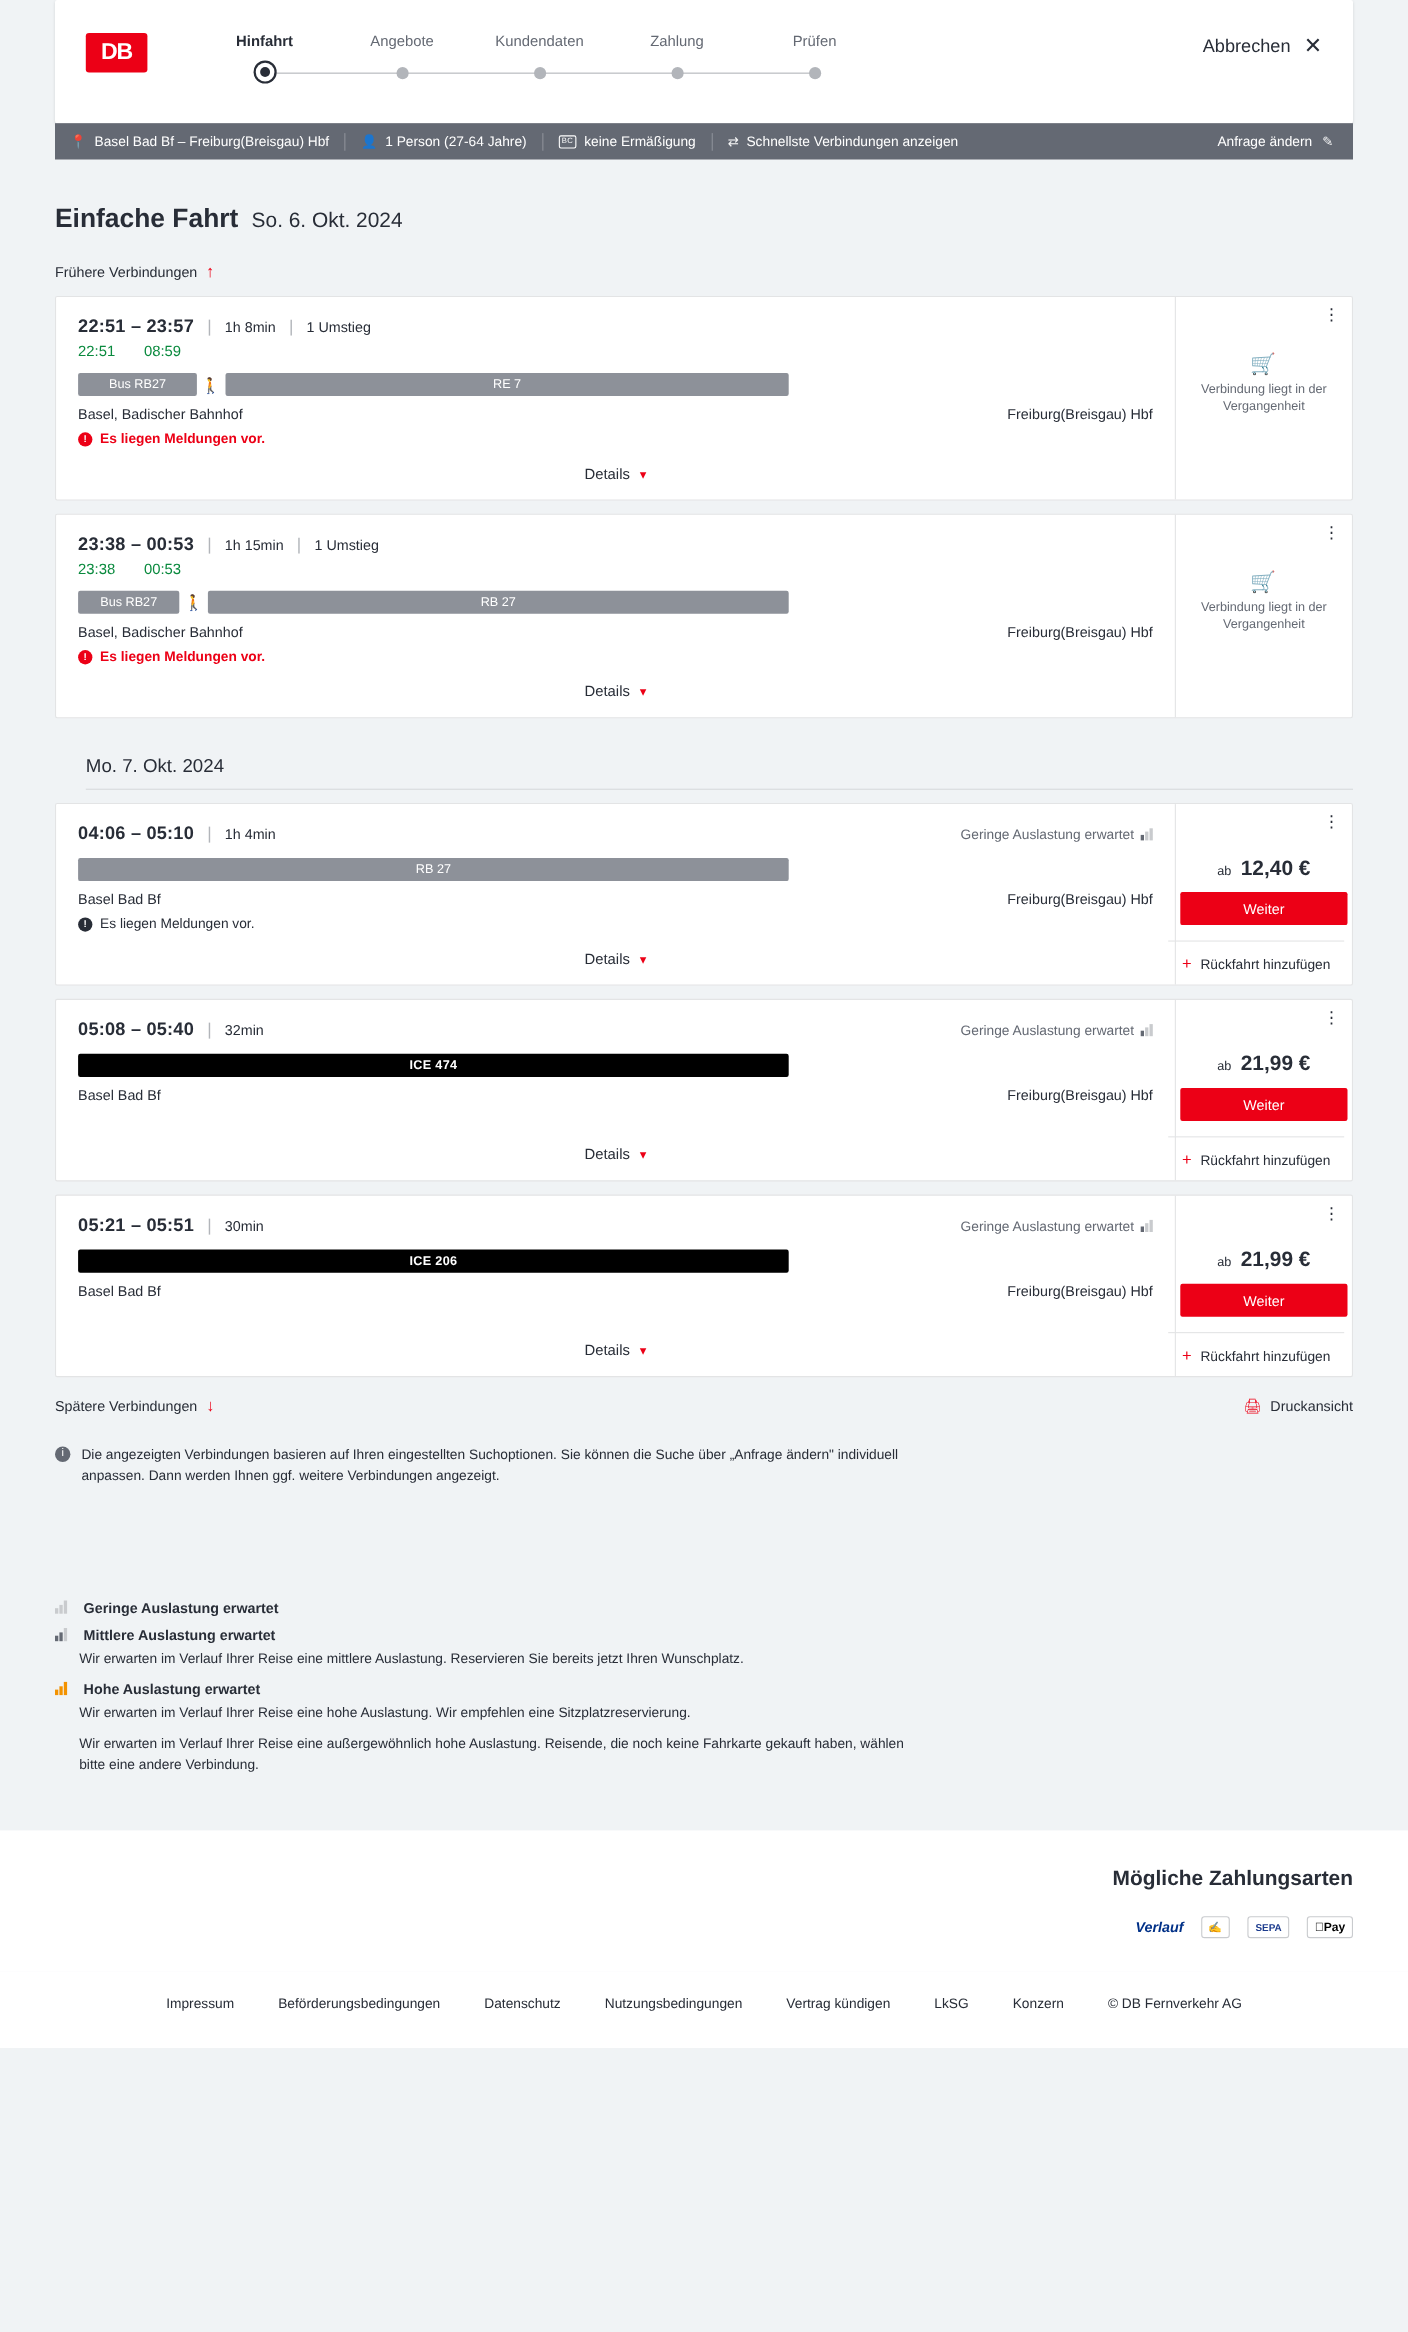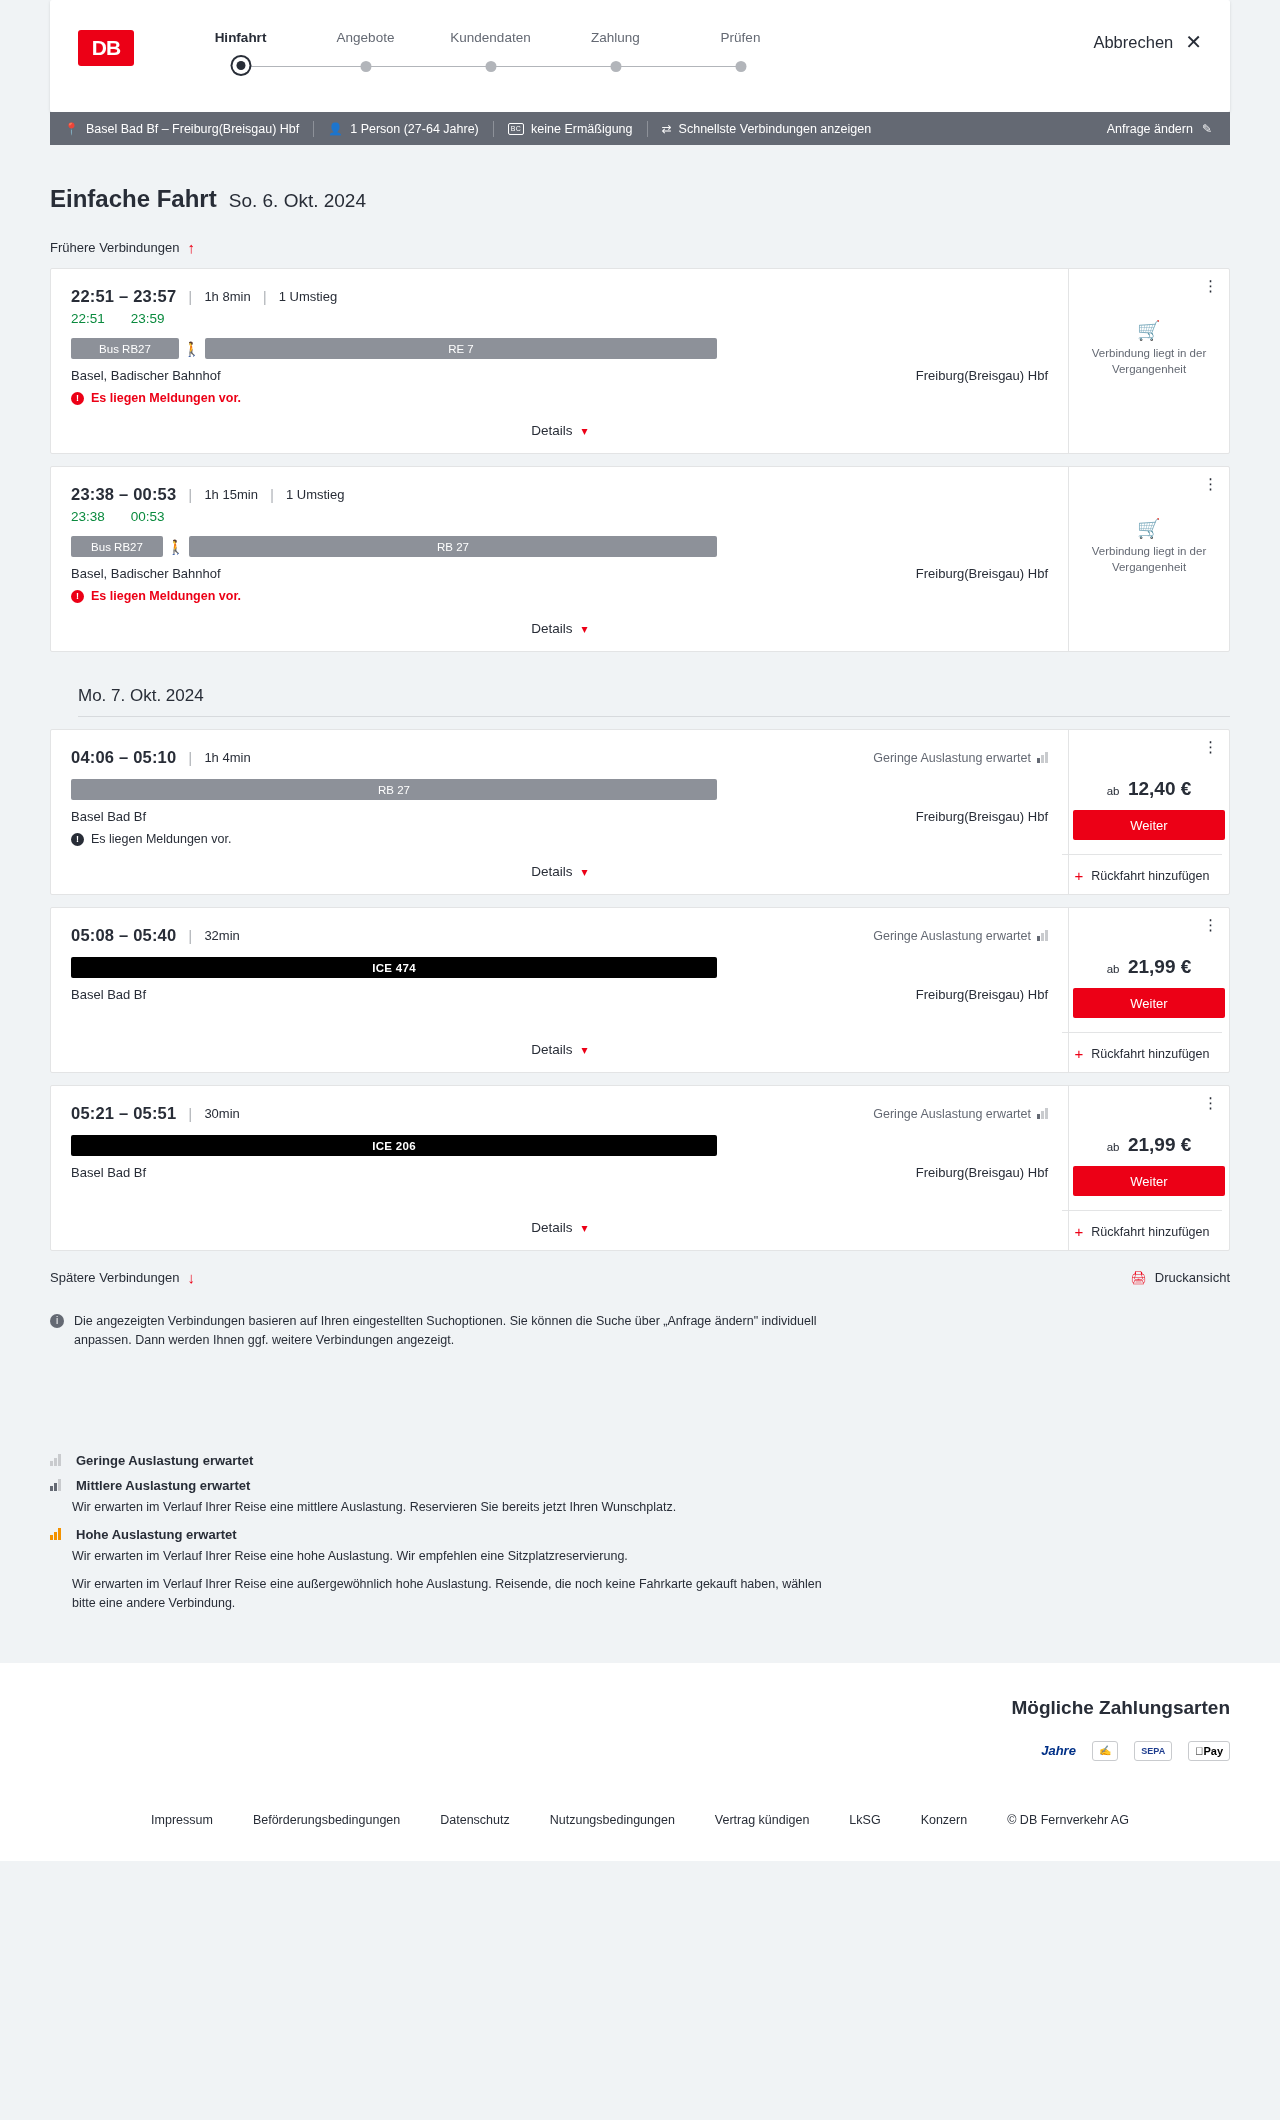--- a/index.html
+++ b/index.html
@@ -279,21 +279,21 @@
       <div class="conn-left">
         <div class="times-row">
           <span class="times">22:51 – 23:57</span>
           <span class="pipe">|</span>
           <span class="meta">1h 8min</span>
           <span class="pipe">|</span>
           <span class="meta">1 Umstieg</span>
         </div>
         <div class="realtime">
           <span>22:51</span>
-          <span>23:59</span>
+          <span>08:59</span>
         </div>
         <div class="train-row">
           <div class="seg grey" style="width:108px">Bus RB27</div>
           <div class="walk">🚶</div>
           <div class="seg grey" style="width:512px">RE 7</div>
         </div>
         <div class="stations">
           <span>Basel, Badischer Bahnhof</span>
           <span>Freiburg(Breisgau) Hbf</span>
         </div>
@@ -554,21 +554,21 @@
     </div>
 
     <div class="leg-item">
       <div class="leg-desc">Wir erwarten im Verlauf Ihrer Reise eine außergewöhnlich hohe Auslastung. Reisende, die noch keine Fahrkarte gekauft haben, wählen bitte eine andere Verbindung.</div>
     </div>
   </div>
 
   <div class="pay-wrap">
     <div class="pay-title">Mögliche Zahlungsarten</div>
     <div class="pay-icons">
-      <span class="pay pay-paypal">Jahre</span>
+      <span class="pay pay-paypal">Verlauf</span>
       <span class="pay pay-box">✍</span>
       <span class="pay pay-box pay-sepa">SEPA</span>
       <span class="pay pay-box pay-apple">Pay</span>
     </div>
   </div>
 
   <div class="footer">
     <span>Impressum</span>
     <span>Beförderungsbedingungen</span>
     <span>Datenschutz</span>

